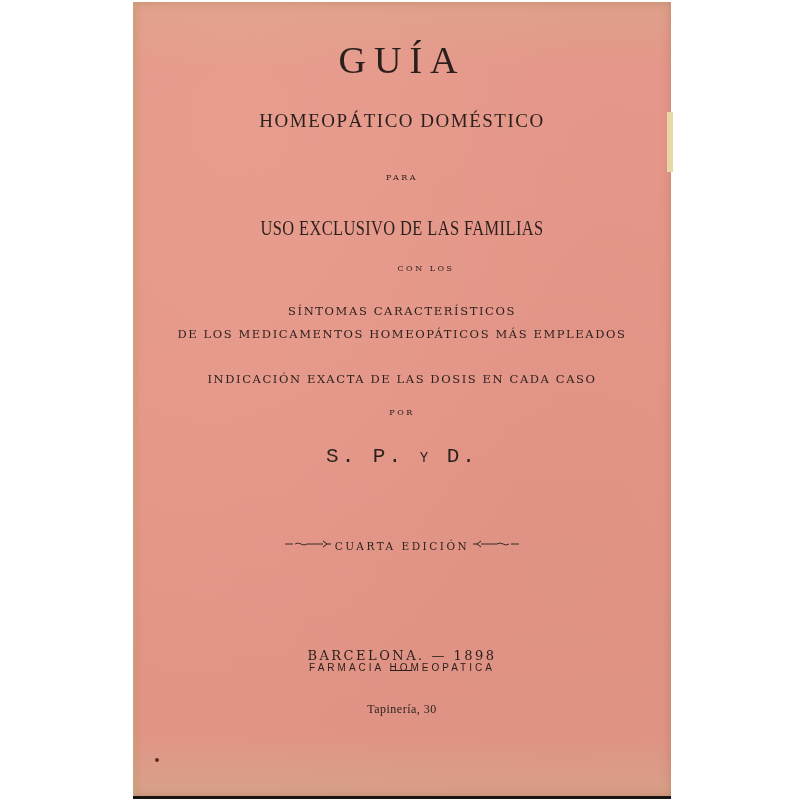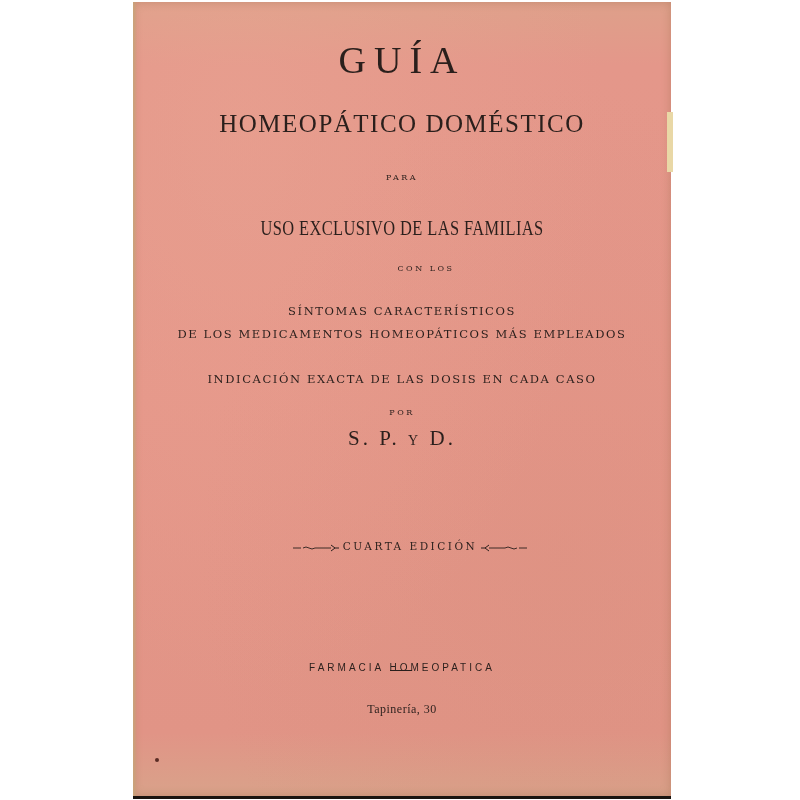--- a/index.html
+++ b/index.html
@@ -56,21 +56,21 @@
     }
     .title {
       top: 36px;
       font-size: 38px;
       letter-spacing: 8px;
       font-weight: normal;
       font-family: "Liberation Serif", serif;
     }
     .subtitle {
       top: 108px;
-      font-size: 25px;
+      font-size: 19px;
       letter-spacing: 1.5px;
       font-family: "Liberation Serif", serif;
     }
     .small-caps-tiny {
       font-size: 8px;
       letter-spacing: 2.5px;
     }
     .para { top: 171px; }
     .uso {
       top: 215px;
@@ -83,37 +83,36 @@
     .body-line {
       font-size: 11.5px;
       letter-spacing: 1.6px;
     }
     .l1 { top: 302px; }
     .l2 { top: 325px; }
     .l3 { top: 348px; }
     .l4 { top: 370px; }
     .por { top: 406px; }
     .author {
-      top: 424px;
+      top: 443px;
       font-size: 21px;
       letter-spacing: 3px;
-      font-family: Liberation Serif, serif;
+      font-family: Liberation Mono, monospace;
     }
     .author .y {
       font-size: 14px;
     }
     .edition {
       top: 538px;
       font-size: 10.5px;
       letter-spacing: 2.5px;
       display: flex;
       justify-content: center;
-      align-items: flex-end;
+      align-items: flex-start;
       gap: 4px;
-      padding-left: 8px;
     }
     .ornament {
       display: inline-block;
       width: 46px;
       height: 8px;
       position: relative;
     }
     .ornament svg { display: block; }
     .city {
       top: 646px;
@@ -182,19 +181,20 @@
       </span>
       <span>CUARTA EDICIÓN</span>
       <span class="ornament">
         <svg width="46" height="8" viewBox="0 0 46 8">
           <path d="M0 4 L4 4 M8 1 L4 4 L8 7" stroke="#2a1f1c" stroke-width="1" fill="none"></path>
           <path d="M8 4 L24 4 Q27 2 30 4 Q33 6 36 4 M38 4 L46 4" stroke="#2a1f1c" stroke-width="0.9" fill="none"></path>
         </svg>
       </span>
     </div>
 
+    <div class="text city">BARCELONA. — 1898</div>
     <div class="rule"></div>
     <div class="text publisher">FARMACIA HOMEOPATICA</div>
     <div class="text address">Tapinería, 30</div>
 
     <div class="speck" style="left:22px; top:756px;"></div>
   </div>
 </div>
 
 </body></html>

